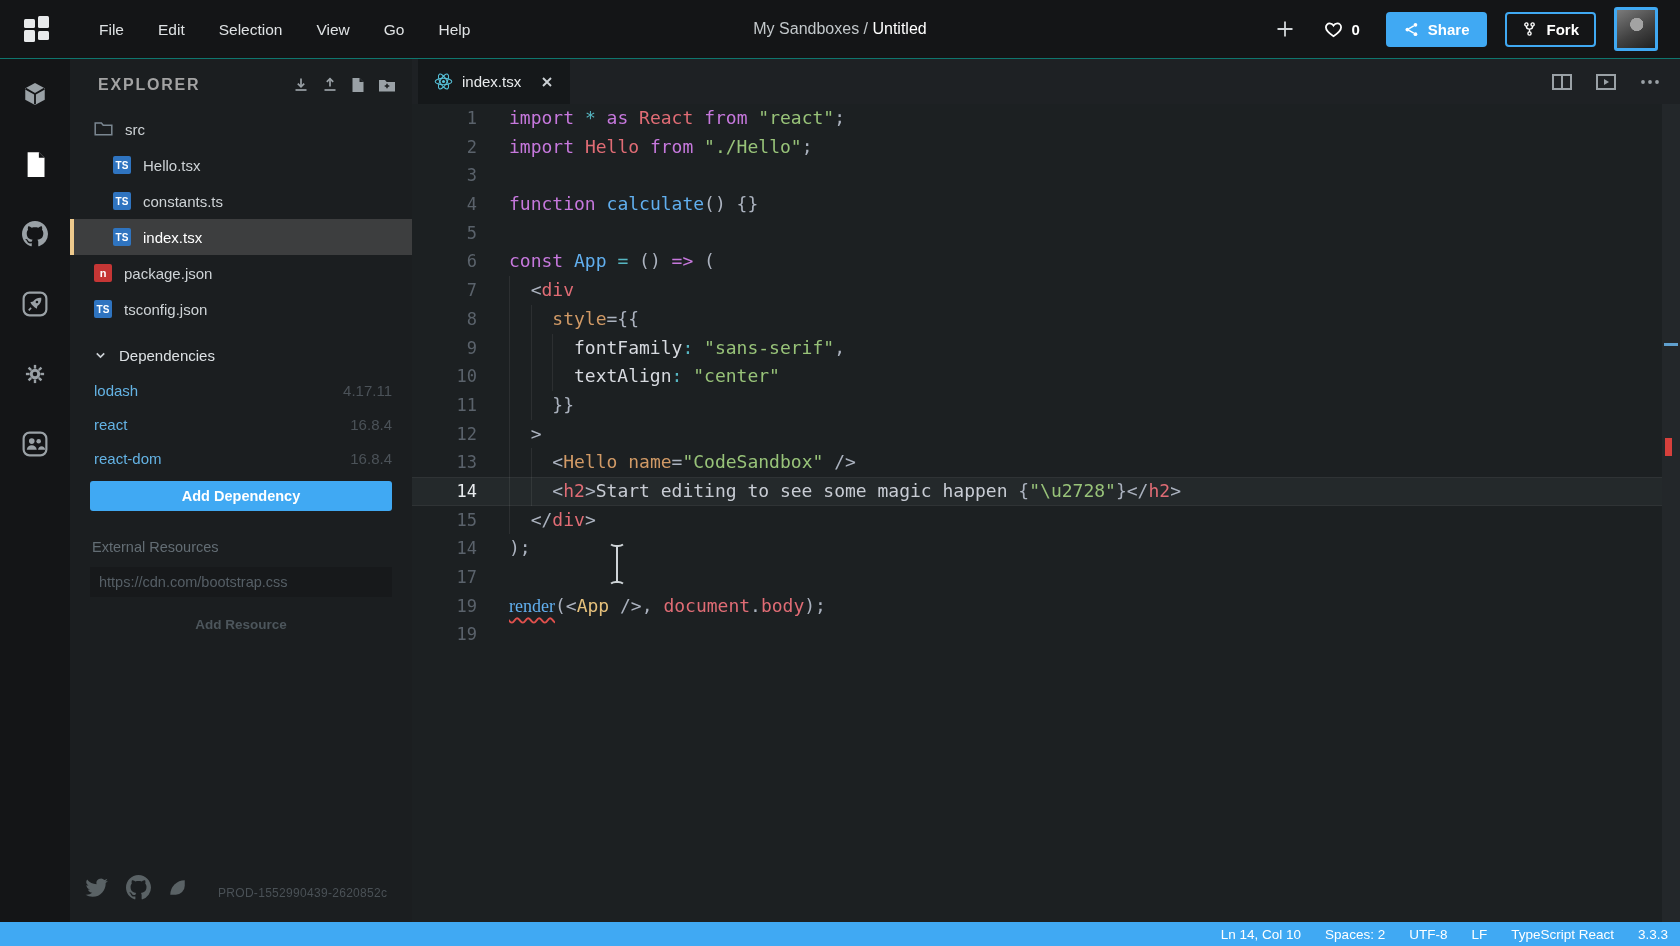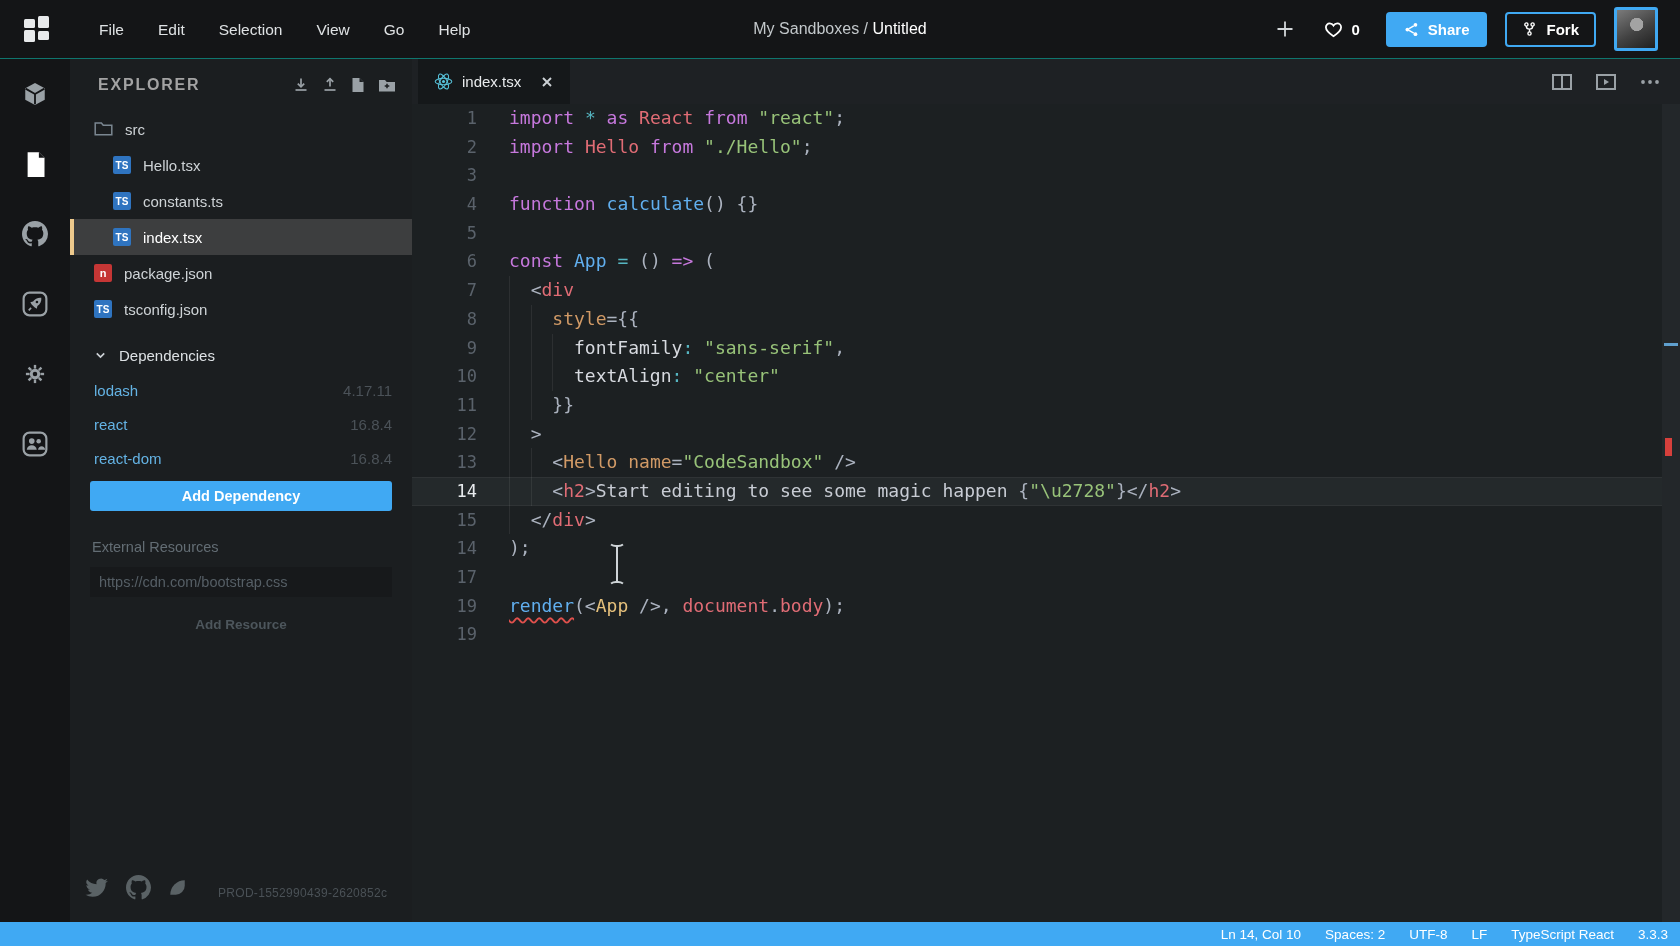--- a/index.html
+++ b/index.html
@@ -93,21 +93,21 @@
   .tk-kw  { color:#c678dd; }
   .tk-var { color:#e06c75; }
   .tk-str { color:#98c379; }
   .tk-pl  { color:#abb2bf; }
   .tk-fn  { color:#61afef; }
   .tk-op  { color:#56b6c2; }
   .tk-attr{ color:#d19a66; }
   .tk-comp{ color:#e5c07b; }
   .tk-txt { color:#c8ccd4; }
   .tk-prop{ color:#d7dae0; }
-  .tk-err { text-decoration: underline wavy #e0504c; text-decoration-thickness:1.5px; text-underline-offset:5px; }
+  .tk-err { text-decoration: underline wavy #e0504c; text-decoration-thickness:1.5px; text-underline-offset:5px;font-family:Liberation Serif, serif; }
   .cursor-ibeam { position:absolute; left:195px; top:437px; pointer-events:none; }
   .scrollstrip { position:absolute; right:0; top:0; bottom:0; width:18px; background:#23272a; }
   .ss-cursor { position:absolute; top:239px; left:2px; width:14px; height:3px; background:#5f9fce; }
   .ss-error  { position:absolute; top:334px; left:3px; width:7px; height:18px; background:#d6403c; }
 
   
   .statusbar { height:24px; background:#40a9f3; display:flex; align-items:center; justify-content:flex-end;
                gap:24px; padding-right:12px; flex:none; }
   .status-item { color:#fff; font-size:13.5px; cursor:pointer; white-space:nowrap; }
 </style>

